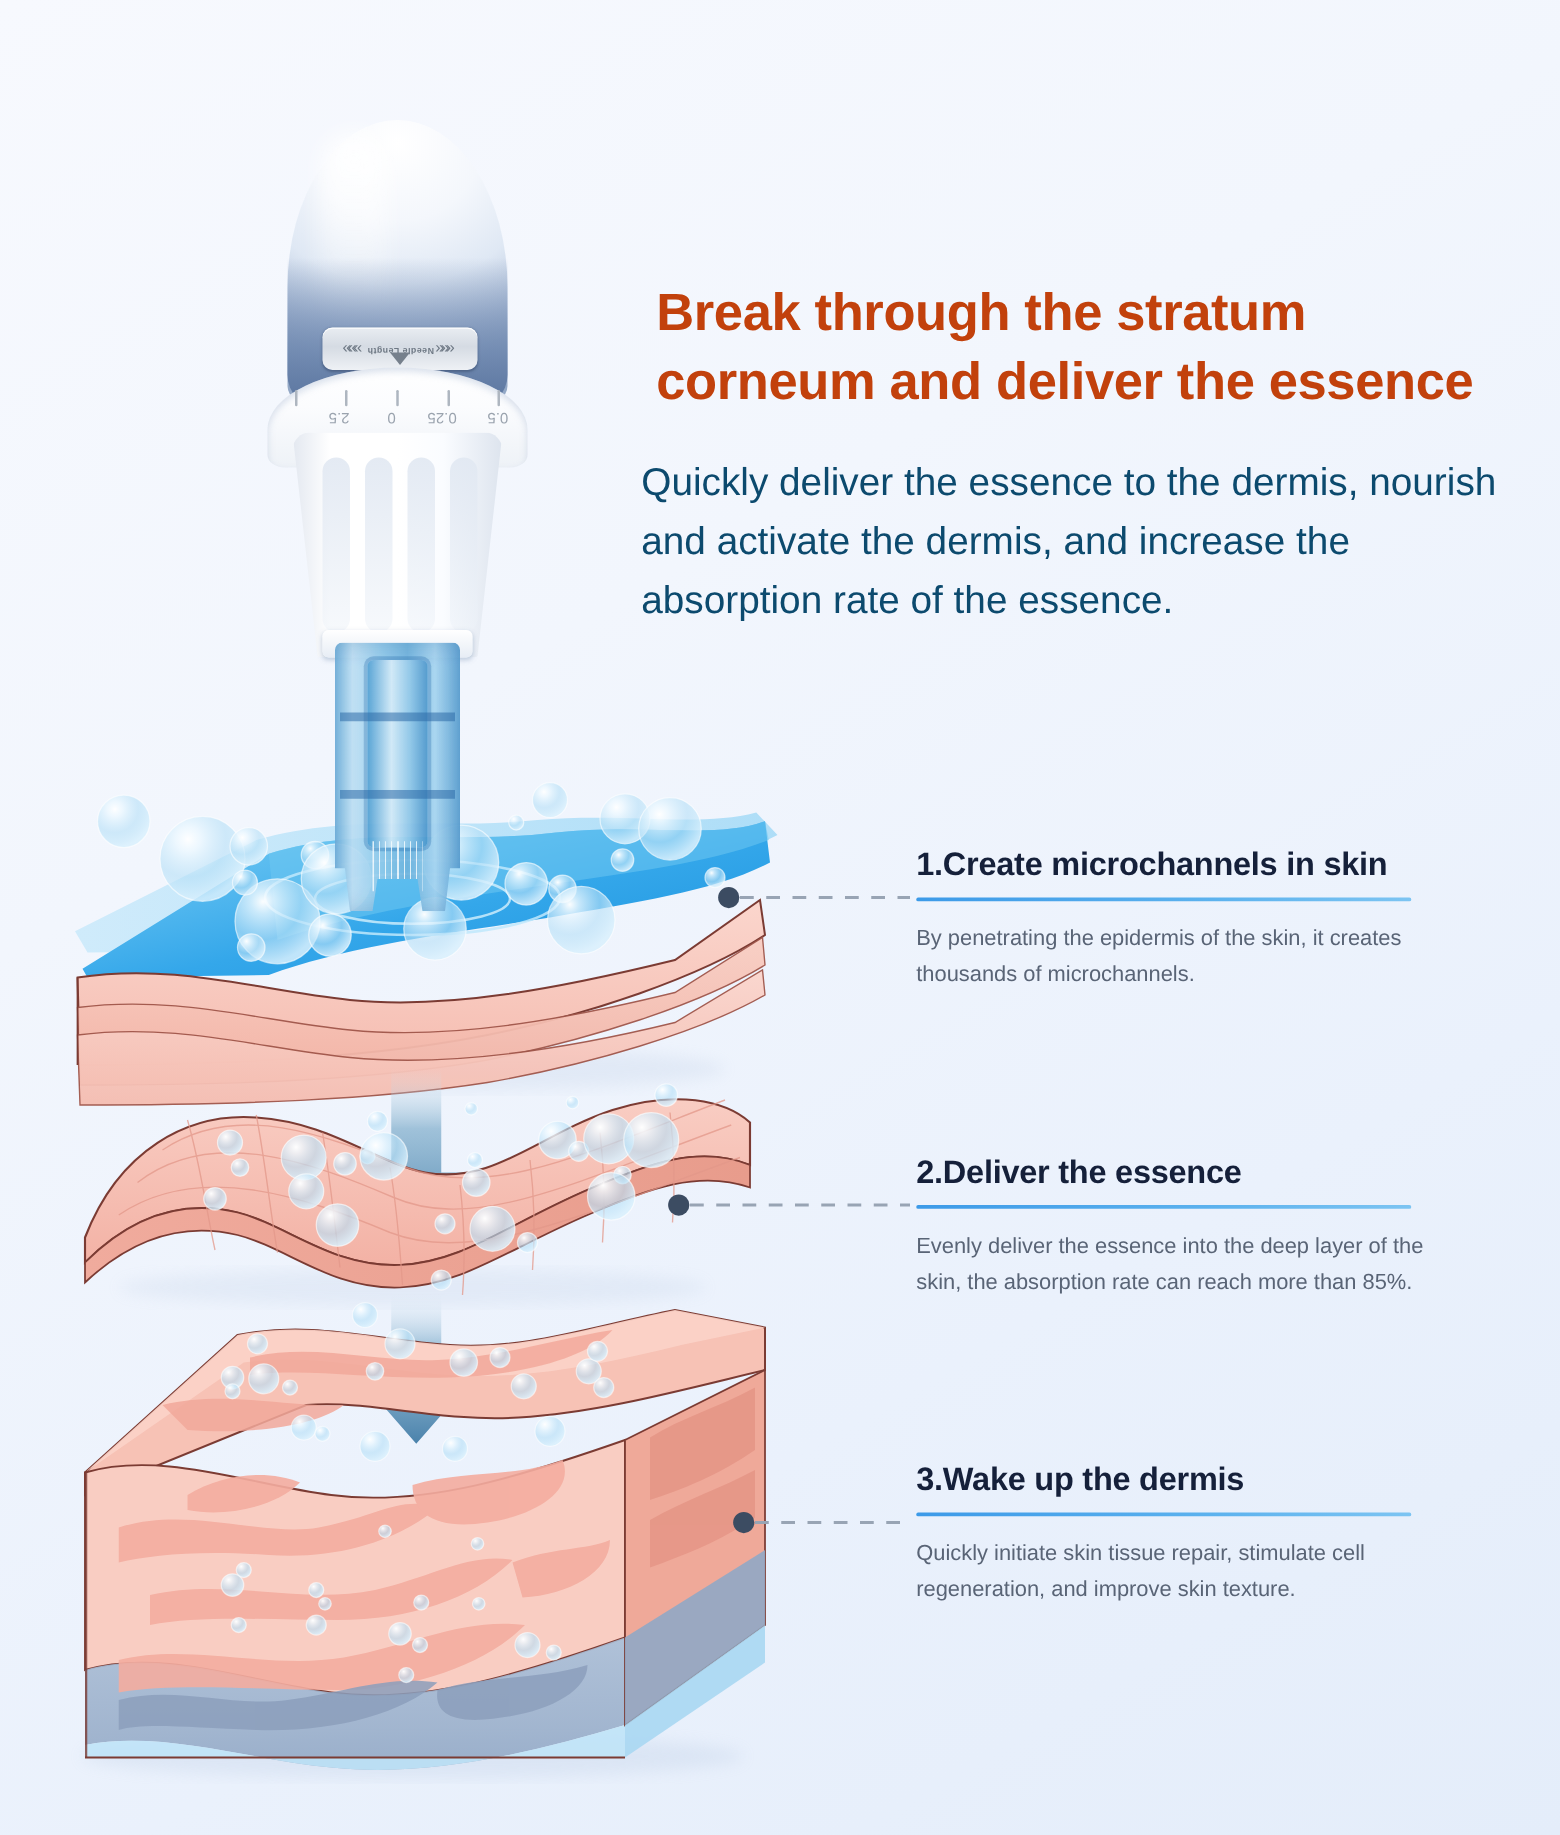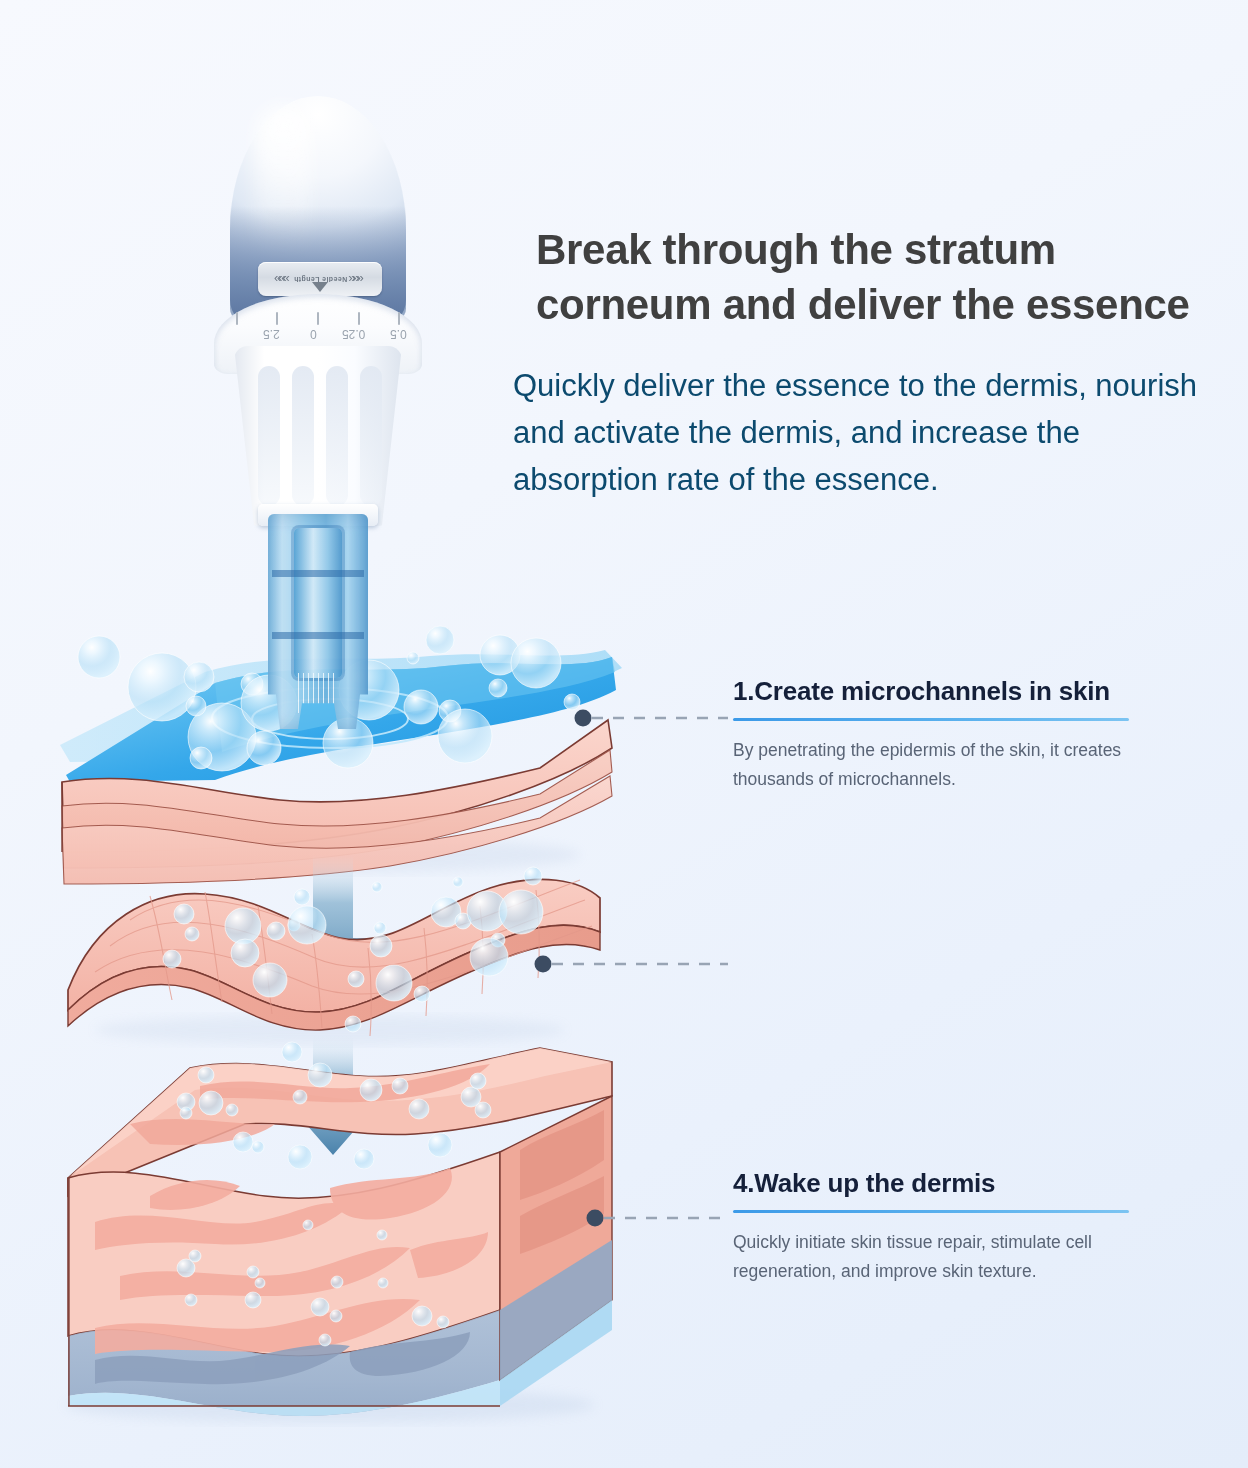--- a/index.html
+++ b/index.html
@@ -6,23 +6,23 @@
   body{
     width:1248px;height:1468px;
     font-family:"Liberation Sans","DejaVu Sans",sans-serif;
     background:linear-gradient(150deg,#f7f9fe 0%,#f2f6fd 35%,#eaf1fc 70%,#e4edfa 100%);
     overflow:hidden;position:relative;
   }
   .stage{position:absolute;inset:0;}
 
   
   .headline{
-    position:absolute;left:536px;top:222px;width:700px;
+    position:absolute;left:525px;top:222px;width:700px;
     font-size:42px;line-height:1.32;font-weight:600;letter-spacing:-.3px;
-    color:#404040;
+    color:#c2410c;
   }
   .subcopy{
     position:absolute;left:513px;top:362px;width:700px;
     font-size:31px;line-height:1.52;font-weight:400;
     color:#0c4a6e;
   }
 
   .step{position:absolute;left:733px;width:400px;}
   .step-title{
     font-size:26px;font-weight:600;color:#15203a;letter-spacing:-.2px;
@@ -421,20 +421,25 @@
 
   <div class="headline">Break through the stratum corneum and deliver the essence</div>
   <div class="subcopy">Quickly deliver the essence to the dermis, nourish and activate the dermis, and increase the absorption rate of the essence.</div>
 
   <div class="step step1">
     <div class="step-title">1.Create microchannels in skin</div>
     <div class="step-rule"></div>
     <div class="step-body">By penetrating the epidermis of the skin, it creates thousands of microchannels.</div>
   </div>
 
+  <div class="step step2">
+    <div class="step-title">2.Deliver the essence</div>
+    <div class="step-rule"></div>
+    <div class="step-body">Evenly deliver the essence into the deep layer of the skin, the absorption rate can reach more than 85%.</div>
+  </div>
 
   <div class="step step3">
-    <div class="step-title">4.Wake up the dermis</div>
+    <div class="step-title">3.Wake up the dermis</div>
     <div class="step-rule"></div>
     <div class="step-body">Quickly initiate skin tissue repair, stimulate cell regeneration, and improve skin texture.</div>
   </div>
 
 </div>
 
 </body></html>

